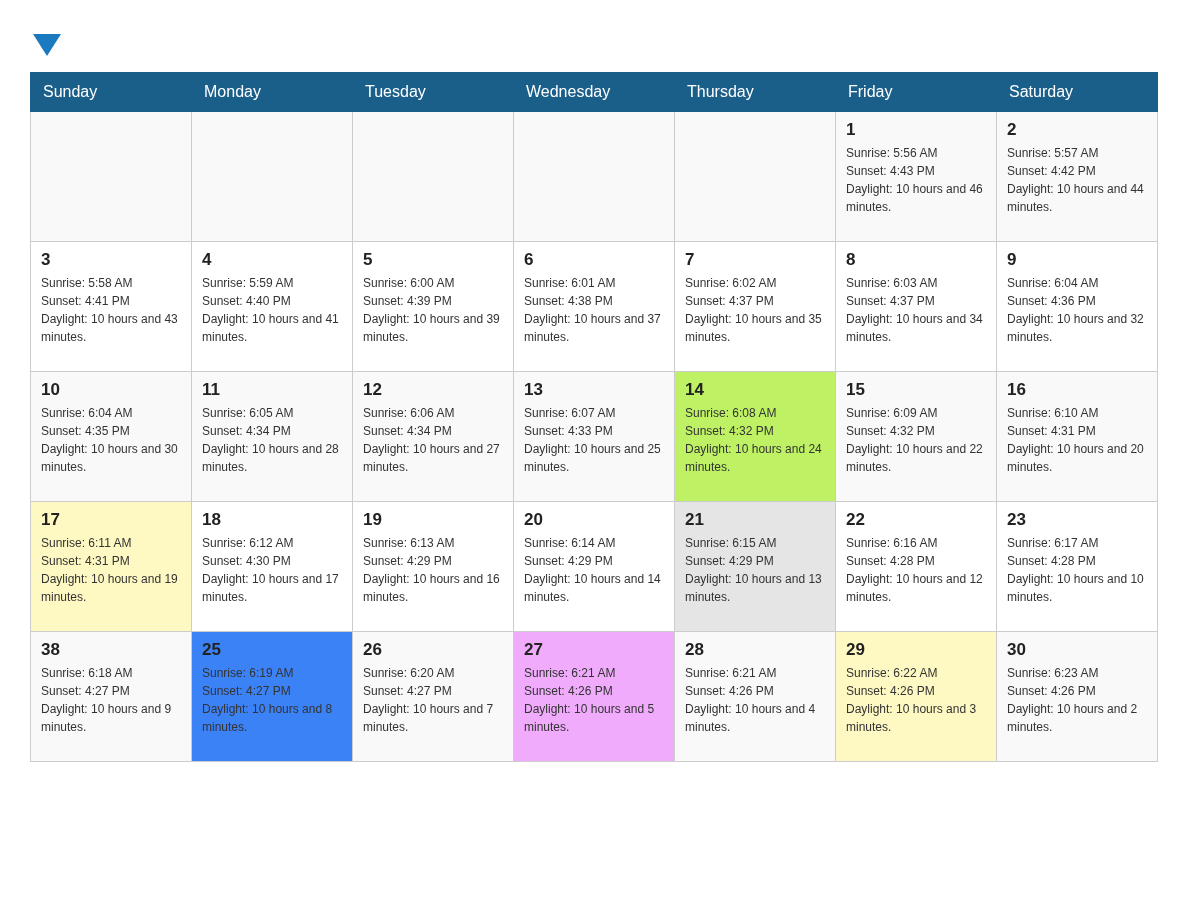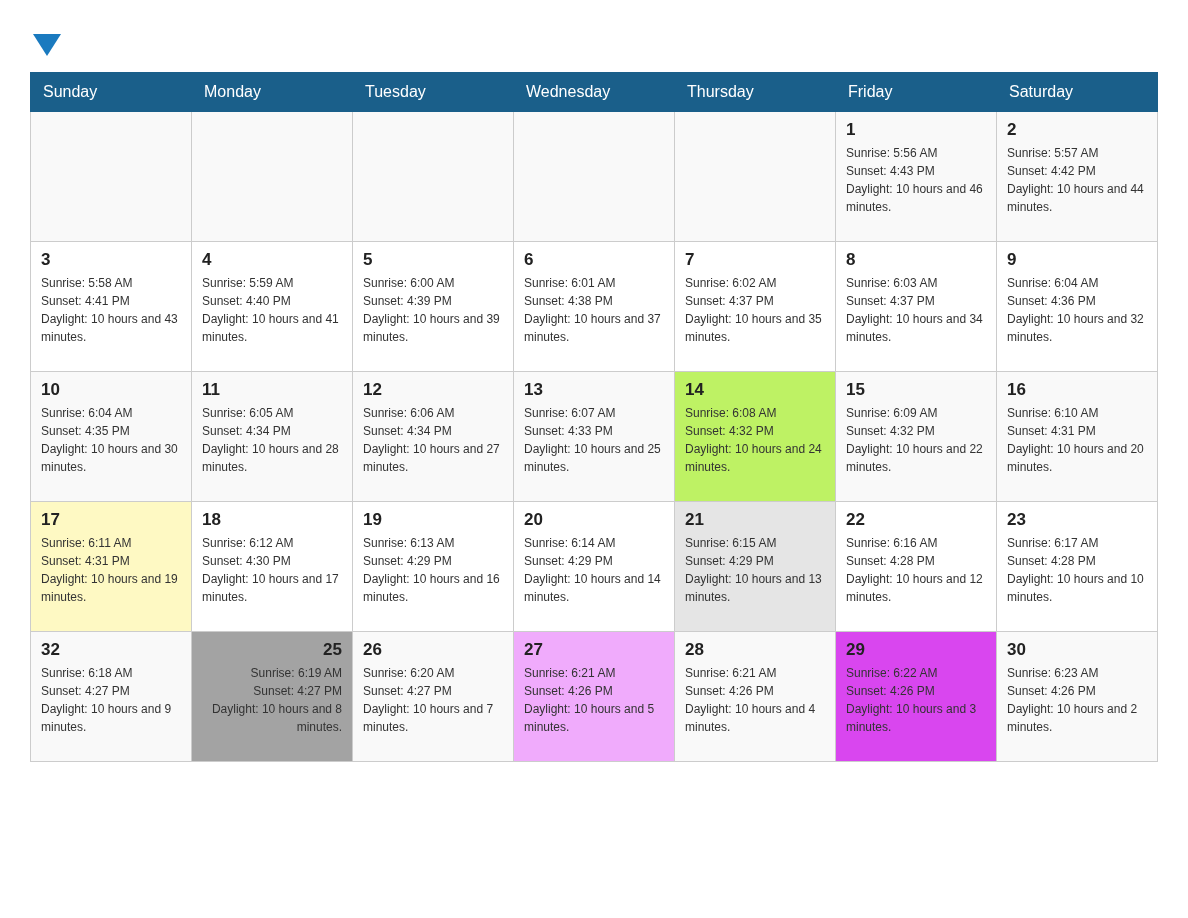--- a/index.html
+++ b/index.html
@@ -282,26 +282,26 @@
         </td>
         <td style="background-color: rgb(255, 255, 255);">
           <span class="day-number">23</span>
           <div class="day-info" style="white-space: pre-line;">Sunrise: 6:17 AM
 Sunset: 4:28 PM
 Daylight: 10 hours and 10 minutes.</div>
         </td>
       </tr>
       <tr>
         <td style="background-color: rgb(249, 249, 249);">
-          <span class="day-number">32</span>
+          <span class="day-number">38</span>
           <div class="day-info" style="white-space: pre-line;">Sunrise: 6:18 AM
 Sunset: 4:27 PM
 Daylight: 10 hours and 9 minutes.</div>
         </td>
-        <td style="background-color: #a3a3a3; text-align: right;">
+        <td style="background-color: #3b82f6;">
           <span class="day-number">25</span>
           <div class="day-info" style="white-space: pre-line;">Sunrise: 6:19 AM
 Sunset: 4:27 PM
 Daylight: 10 hours and 8 minutes.</div>
         </td>
         <td style="background-color: rgb(249, 249, 249);">
           <span class="day-number">26</span>
           <div class="day-info" style="white-space: pre-line;">Sunrise: 6:20 AM
 Sunset: 4:27 PM
 Daylight: 10 hours and 7 minutes.</div>
@@ -311,21 +311,21 @@
           <div class="day-info" style="white-space: pre-line;">Sunrise: 6:21 AM
 Sunset: 4:26 PM
 Daylight: 10 hours and 5 minutes.</div>
         </td>
         <td style="background-color: rgb(249, 249, 249);">
           <span class="day-number">28</span>
           <div class="day-info" style="white-space: pre-line;">Sunrise: 6:21 AM
 Sunset: 4:26 PM
 Daylight: 10 hours and 4 minutes.</div>
         </td>
-        <td style="background-color: #d946ef;">
+        <td style="background-color: #fef9c3;">
           <span class="day-number">29</span>
           <div class="day-info" style="white-space: pre-line;">Sunrise: 6:22 AM
 Sunset: 4:26 PM
 Daylight: 10 hours and 3 minutes.</div>
         </td>
         <td style="background-color: rgb(249, 249, 249);">
           <span class="day-number">30</span>
           <div class="day-info" style="white-space: pre-line;">Sunrise: 6:23 AM
 Sunset: 4:26 PM
 Daylight: 10 hours and 2 minutes.</div>

